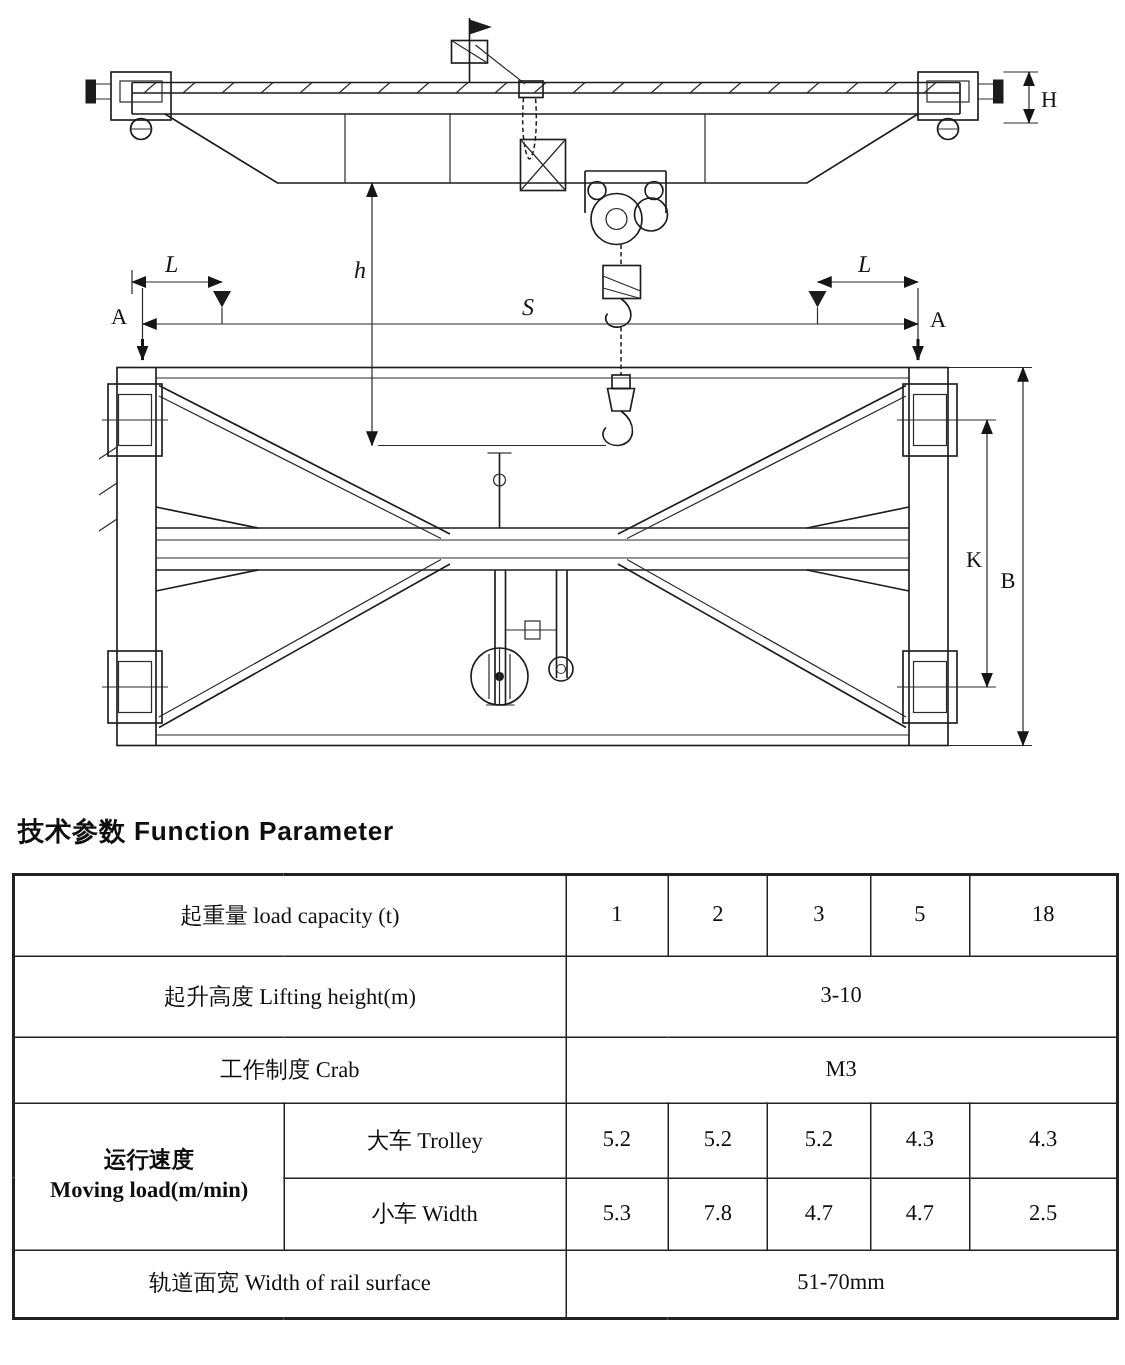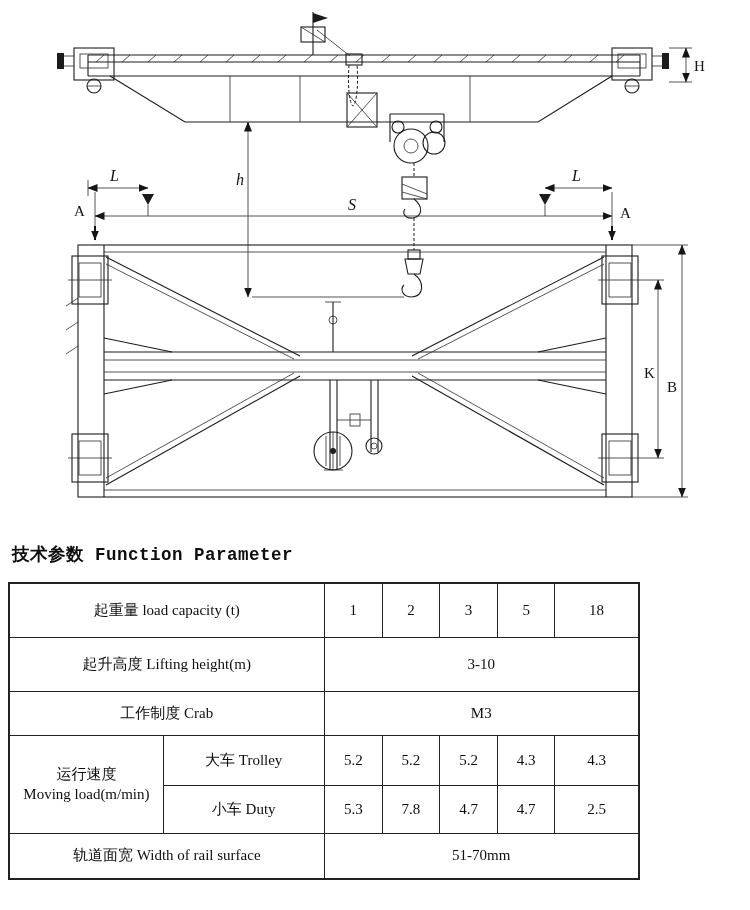--- a/index.html
+++ b/index.html
@@ -11,35 +11,35 @@
   svg .ln   { stroke:#1c1c1c; stroke-width:1.1; fill:none; }
   svg .thin { stroke:#2a2a2a; stroke-width:0.8; fill:none; }
   svg .thick{ stroke:#111;    stroke-width:2;   fill:none; }
   svg .fill { fill:#1c1c1c; stroke:none; }
   svg .dash { stroke:#1c1c1c; stroke-width:1; fill:none; stroke-dasharray:3 2; }
   svg text.dim-i { font:italic 16px "Liberation Serif", serif; fill:#131313; }
   svg text.dim-n { font:15px "Liberation Serif", serif; fill:#131313; }
   .heading {
     margin:12px 0 0 12px; font-size:17.5px; font-weight:700;
     letter-spacing:0.5px; color:#0e0e0e;
-    font-family:Liberation Mono, monospace;
+    font-family:Liberation Sans, sans-serif;
   }
   table.params {
     border-collapse:collapse; table-layout:fixed;
-    width:632px; margin:16px 8px 0 8px;
+    width:738px; margin:16px 8px 0 8px;
     border:2px solid #222;
     font-family:"Liberation Serif", serif;
   }
   table.params td {
     border:1px solid #222; text-align:center; vertical-align:middle;
     font-size:15px; color:#0e0e0e; padding:2px 4px; overflow:hidden;
   }
   tr.row-1{height:54px} tr.row-2{height:54px} tr.row-3{height:44px}
   tr.row-4{height:50px} tr.row-5{height:48px} tr.row-6{height:46px}
-  .lbl2 div { line-height:1.35; }
+  .lbl2 div { line-height:1.35;font-weight:bold; }
 </style>
 </head>
 <body>
 
 <div class="page">
 
   <svg class="drawing" width="750" height="530" viewBox="0 0 750 530">
     <defs>
       <marker id="arr" markerUnits="userSpaceOnUse" markerWidth="10" markerHeight="8" refX="9.5" refY="4" orient="auto-start-reverse">
         <path d="M0,0 L10,4 L0,8 z" fill="#151515"></path>
@@ -254,21 +254,21 @@
           <div>Moving load(m/min)</div>
         </td>
         <td>大车 Trolley</td>
         <td>5.2</td>
         <td>5.2</td>
         <td>5.2</td>
         <td>4.3</td>
         <td>4.3</td>
       </tr>
       <tr class="row-5">
-        <td>小车 Duty</td>
+        <td>小车 Width</td>
         <td>5.3</td>
         <td>7.8</td>
         <td>4.7</td>
         <td>4.7</td>
         <td>2.5</td>
       </tr>
       <tr class="row-6">
         <td colspan="2">轨道面宽 Width of rail surface</td>
         <td colspan="5">51-70mm</td>
       </tr>

